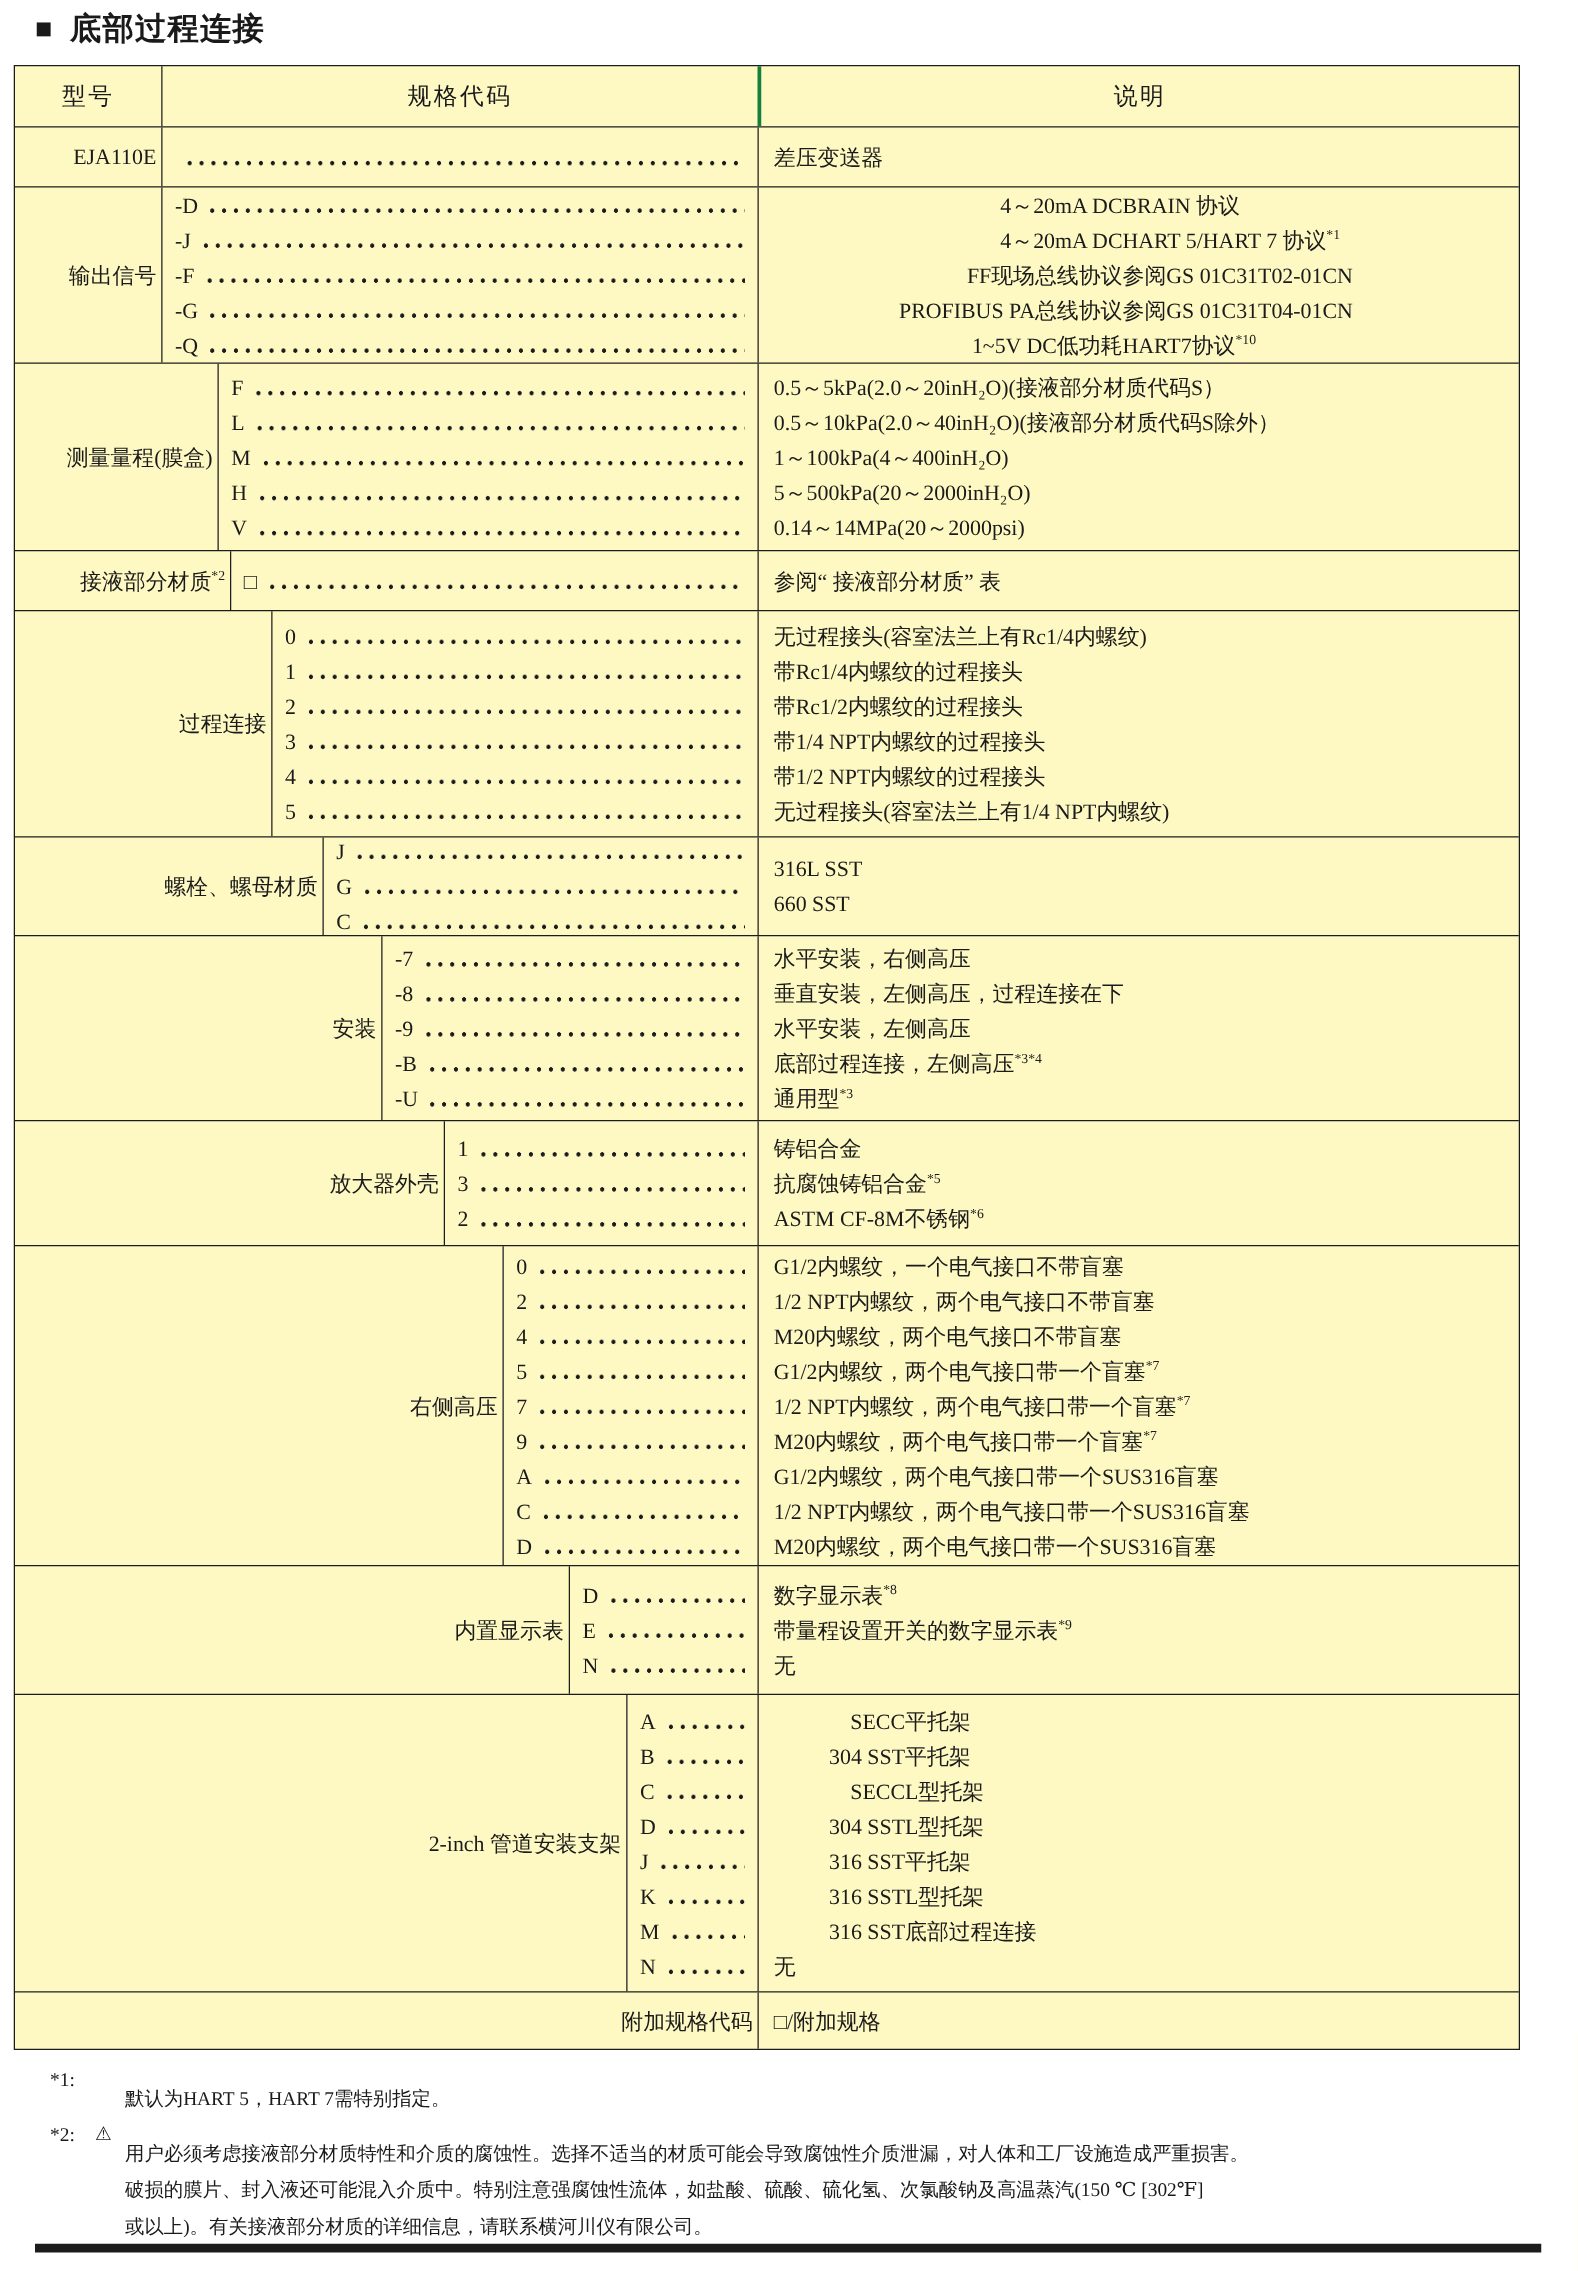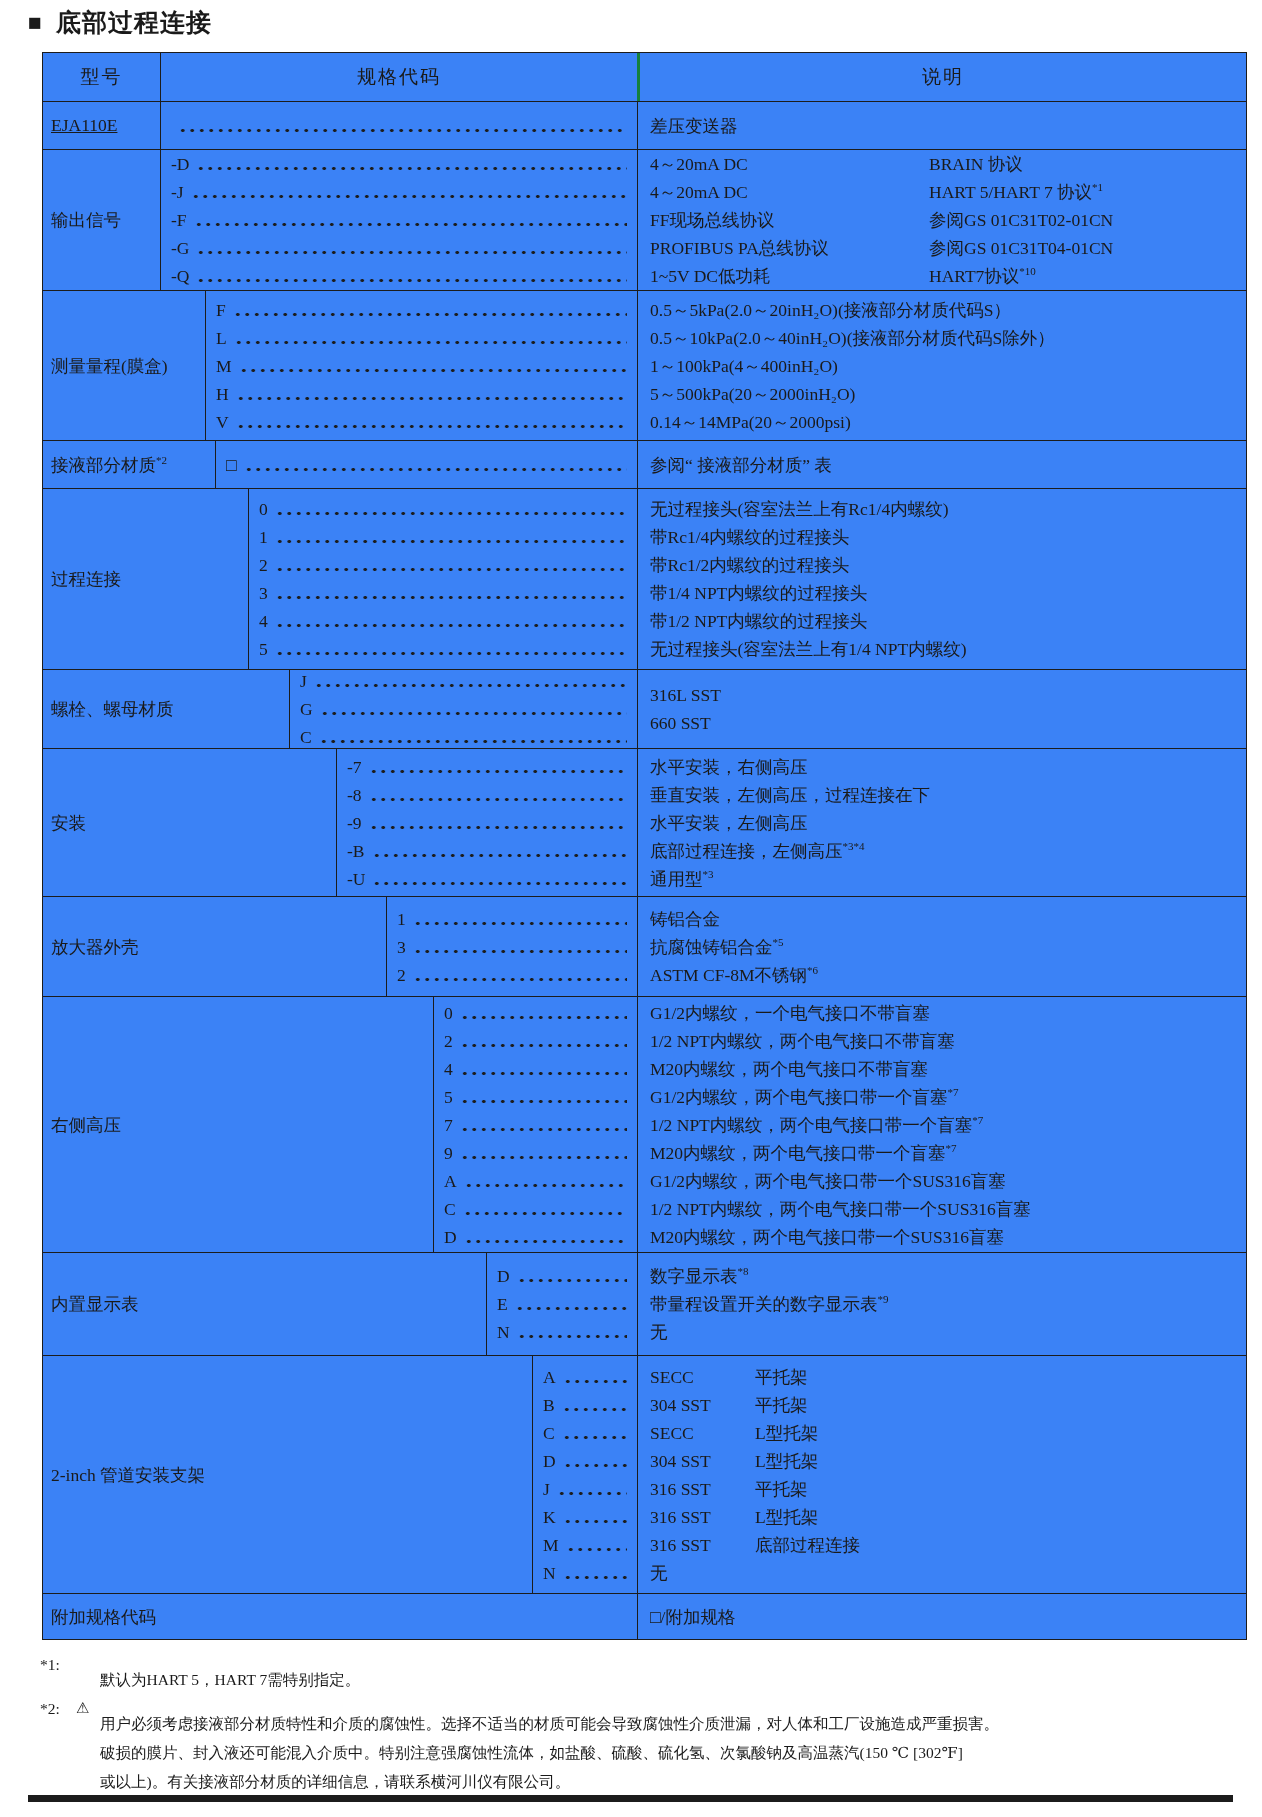--- a/index.html
+++ b/index.html
@@ -12,22 +12,22 @@
   }
   .page-title{
     position:absolute;left:28px;top:6px;
     display:flex;align-items:center;
     font-weight:bold;
   }
   .title-marker{font-size:23px;margin-right:14px;line-height:1;}
   .title-text{font-size:25px;letter-spacing:1px;}
 
   .spec-table{
-    position:absolute;left:42px;top:52px;width:1205px;
-    border:1.5px solid #1c1c1c;box-sizing:border-box;background:#3b82f6;
+    position:absolute;left:11px;top:52px;width:1205px;
+    border:1.5px solid #1c1c1c;box-sizing:border-box;background:#fef9c3;text-align:right;
   }
   .t-row{display:flex;border-top:1px solid #1c1c1c;box-sizing:border-box;}
   .t-row:first-child{border-top:none;}
   .cell-label{
     box-sizing:border-box;flex:none;
     padding:2px 4px 2px 8px;
     display:flex;flex-direction:column;justify-content:center;
     font-size:17.5px;
   }
   .cell-code{
@@ -83,21 +83,21 @@
 </div>
 
 <div class="spec-table" id="spec-table">
   <div class="t-row header">
     <div class="h-cell h-model">型号</div>
     <div class="h-cell h-code">规格代码</div>
     <div class="h-cell h-desc">说明</div>
   </div>
 
 <div class="t-row" style="height: 48px;">
-      <div class="cell-label" style="width: 117px; text-decoration: underline;">
+      <div class="cell-label" style="width: 117px;">
         <span>EJA110E</span>
       </div>
       <div class="cell-code">
         <div class="code-line">
           <span class="leader"></span>
         </div>
       </div>
       <div class="cell-desc">
         <div class="desc-line">
           <span>差压变送器</span>

